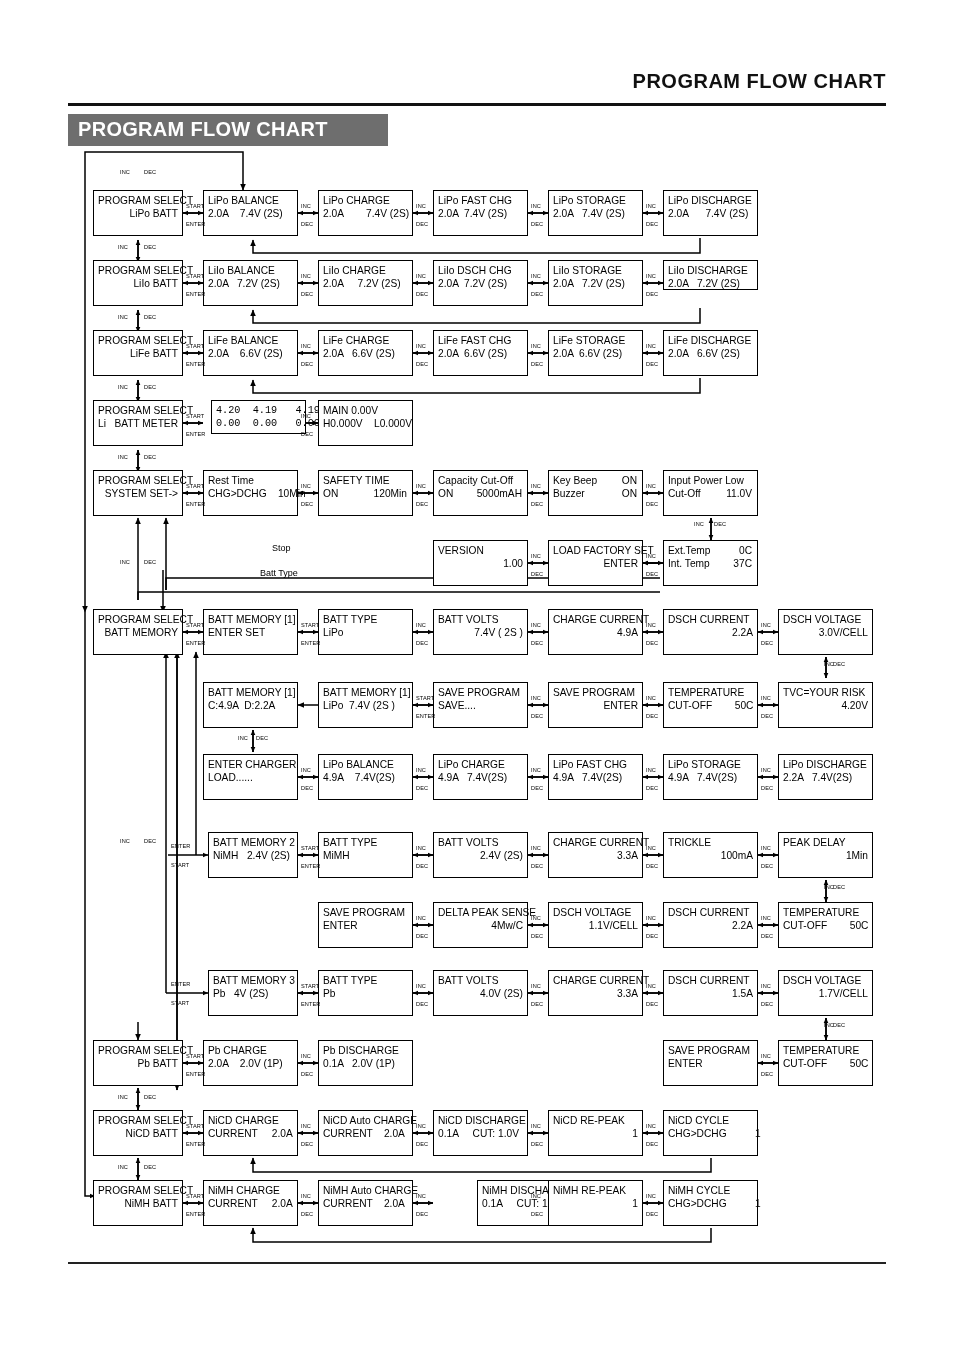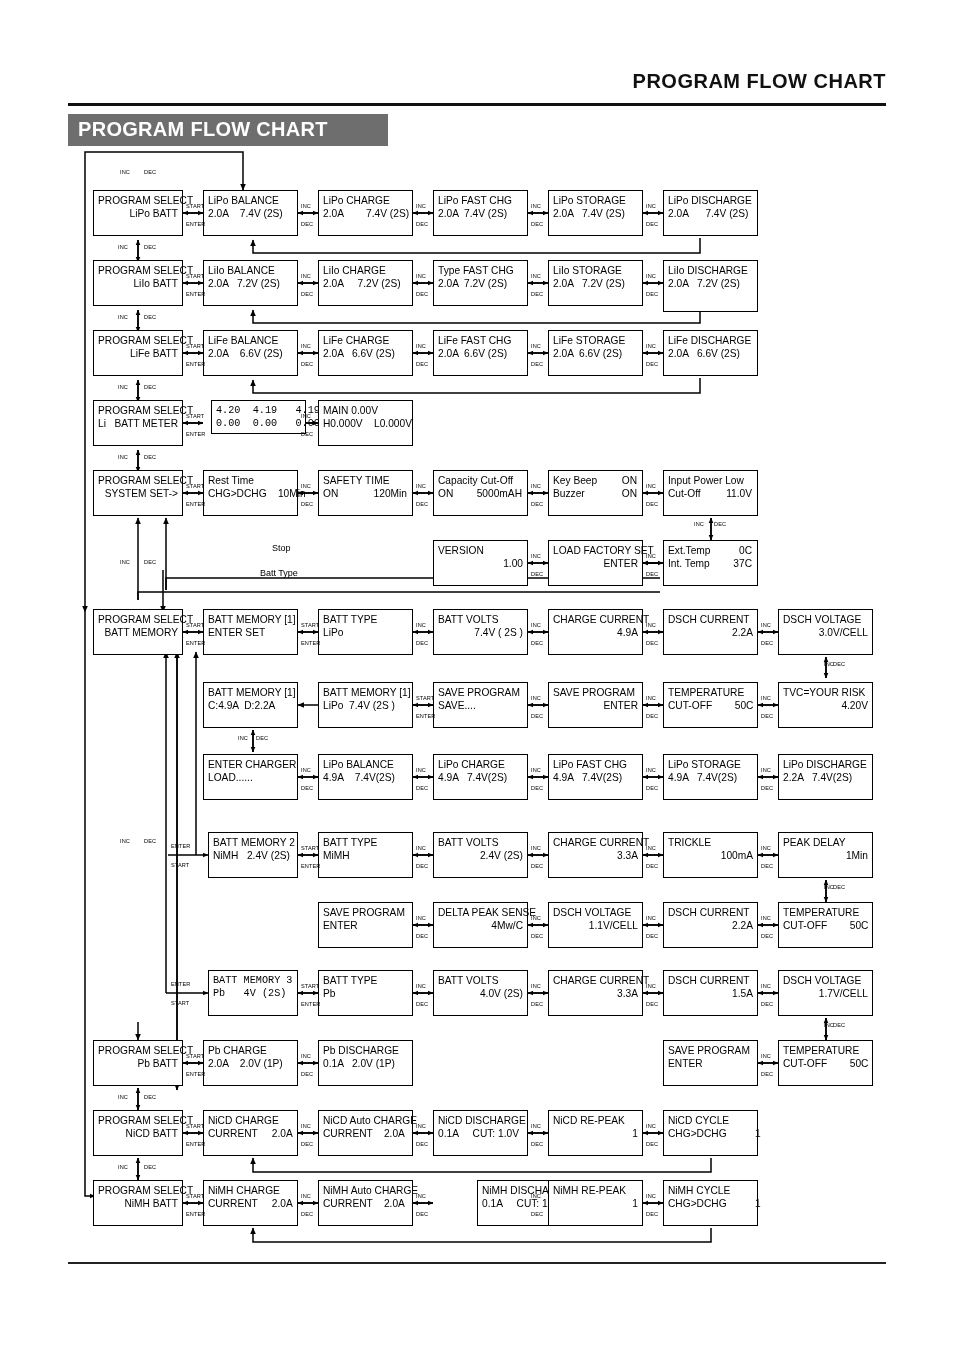--- a/index.html
+++ b/index.html
@@ -341,28 +341,28 @@
       </div>
       <div class="bx" style="left: 203px; top: 260px; width: 95px; height: 46px;">
         <div class="l1">LiIo BALANCE</div>
         <div class="l2" style="">2.0A   7.2V (2S)</div>
       </div>
       <div class="bx" style="left: 318px; top: 260px; width: 95px; height: 46px;">
         <div class="l1">LiIo CHARGE</div>
         <div class="l2" style="">2.0A     7.2V (2S)</div>
       </div>
       <div class="bx" style="left: 433px; top: 260px; width: 95px; height: 46px;">
-        <div class="l1">Type FAST CHG</div>
+        <div class="l1">LiIo DSCH CHG</div>
         <div class="l2" style="">2.0A  7.2V (2S)</div>
       </div>
       <div class="bx" style="left: 548px; top: 260px; width: 95px; height: 46px;">
         <div class="l1">LiIo STORAGE</div>
         <div class="l2" style="">2.0A   7.2V (2S)</div>
       </div>
-      <div class="bx" style="left: 663px; top: 260px; width: 95px; height: 52px;">
+      <div class="bx" style="left: 663px; top: 260px; width: 95px; height: 30px;">
         <div class="l1">LiIo DISCHARGE</div>
         <div class="l2" style="">2.0A   7.2V (2S)</div>
       </div>
       <div class="bx" style="left: 93px; top: 330px; width: 90px; height: 46px;">
         <div class="l1">PROGRAM SELECT</div>
         <div class="l2" style="text-align:right;">LiFe BATT</div>
       </div>
       <div class="bx" style="left: 203px; top: 330px; width: 95px; height: 46px;">
         <div class="l1">LiFe BALANCE</div>
         <div class="l2" style="">2.0A    6.6V (2S)</div>
@@ -551,21 +551,21 @@
         <div class="l2" style="text-align:right;">1.1V/CELL</div>
       </div>
       <div class="bx" style="left: 663px; top: 902px; width: 95px; height: 46px;">
         <div class="l1">DSCH CURRENT</div>
         <div class="l2" style="text-align:right;">2.2A</div>
       </div>
       <div class="bx" style="left: 778px; top: 902px; width: 95px; height: 46px;">
         <div class="l1">TEMPERATURE</div>
         <div class="l2" style="">CUT-OFF        50C</div>
       </div>
-      <div class="bx" style="left: 208px; top: 970px; width: 90px; height: 46px; font-family: Liberation Mono, monospace;">
+      <div class="bx" style="left: 208px; top: 970px; width: 90px; height: 46px;">
         <div class="l1">BATT MEMORY 3</div>
         <div class="l2" style="">Pb   4V (2S)</div>
       </div>
       <div class="bx" style="left: 318px; top: 970px; width: 95px; height: 46px;">
         <div class="l1">BATT TYPE</div>
         <div class="l2" style="">Pb</div>
       </div>
       <div class="bx" style="left: 433px; top: 970px; width: 95px; height: 46px;">
         <div class="l1">BATT VOLTS</div>
         <div class="l2" style="text-align:right;">4.0V (2S)</div>

